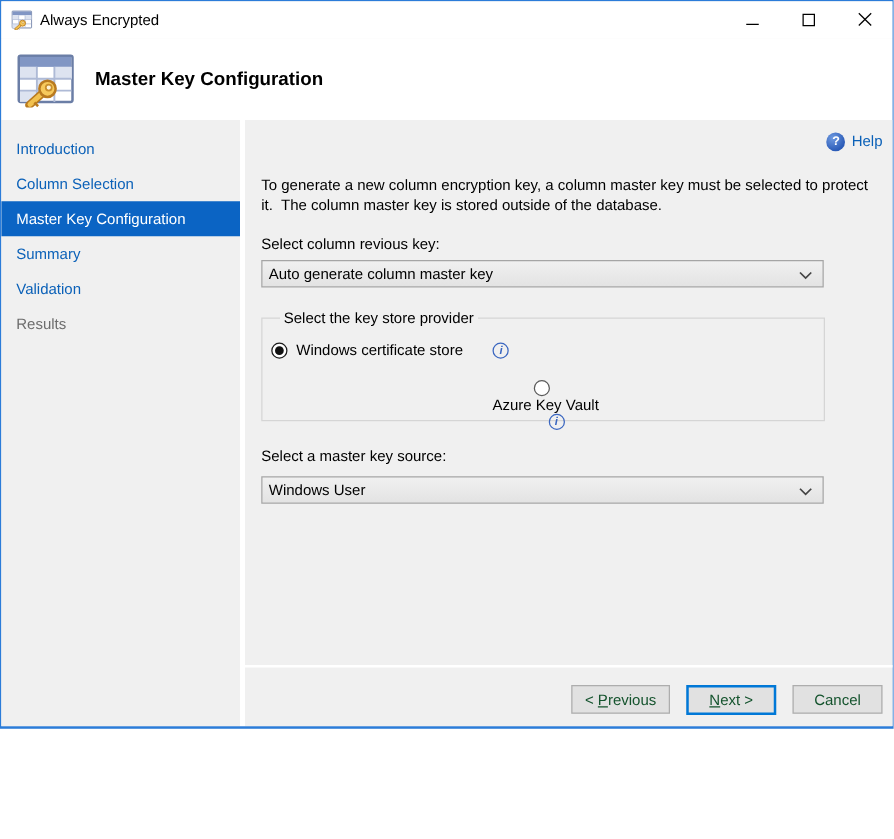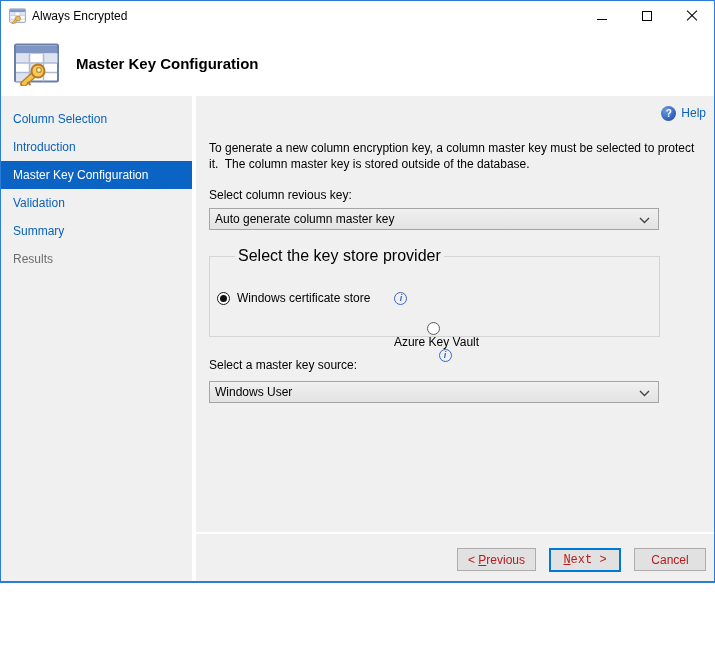--- a/index.html
+++ b/index.html
@@ -70,23 +70,23 @@
     border:1px solid #a5a5a5;
     display:flex; align-items:center; padding-left:5px; cursor:default;
     position:relative;
   }
   .combo .chev { position:absolute; right:8px; top:8px; }
 
   fieldset.groupbox {
     margin-top:17px; width:451px; height:90px;
     border:1px solid #d5d5d5; padding:6px 10px 0 7px;
   }
-  fieldset.groupbox legend { font-size:16px; padding:0 3px; margin-left:18px; }
-
-  .radio-row { display:flex; align-items:center; margin-top:19px; height:16px; }
+  fieldset.groupbox legend { font-size:12px; padding:0 3px; margin-left:7px; }
+
+  .radio-row { display:flex; align-items:center; margin-top:5px; height:16px; }
   .radio-row + .radio-row { margin-top:16px;flex-direction:column; }
   .radio {
     width:13px; height:13px; border-radius:50%; background:#ffffff;
     border:1px solid #5a5a5a; position:relative; flex:0 0 auto; cursor:pointer;
   }
   .radio.checked { border-color:#1a1a1a; }
   .radio.checked:after {
     content:""; position:absolute; left:2px; top:2px; width:7px; height:7px;
     border-radius:50%; background:#111;
   }
@@ -96,24 +96,24 @@
     color:#3a66c0; font-size:9px; font-style:italic; font-weight:bold;
     line-height:11px; text-align:center; margin-left:24px; flex:0 0 auto; cursor:pointer;
   }
 
   .hsep { position:absolute; left:0; right:0; bottom:47px; height:2px; background:#ffffff; }
 
   .btn-row { position:absolute; right:12px; bottom:9px; display:flex; gap:13px; }
   .btn {
     min-width:72px; height:23px; padding:0 10px;
     background:#e1e1e1; border:1px solid #adadad;
-    font-family:"Liberation Sans", sans-serif; font-size:12px; color:#b91c1c;
+    font-family:"Liberation Sans", sans-serif; font-size:12px; color:#14532d;
     cursor:pointer;
   }
-  .btn.default { border:2px solid #0078d7; height:24px;font-family:Liberation Mono, monospace; }
+  .btn.default { border:2px solid #0078d7; height:24px; }
 
   
   .tk-small { width:17px; height:16px; flex:0 0 auto; }
   .tk-large { width:47px; height:44px; flex:0 0 auto; }
 </style>
 </head>
 <body>
 
 <svg width="0" height="0" style="position:absolute">
   <defs>
@@ -163,25 +163,25 @@
   <div class="header">
     <svg class="tk-large" viewBox="0 0 46 44">
         <use href="#tablekey"></use>
       </svg>
     <span class="page-title">Master Key Configuration</span>
   </div>
 
   <div class="body">
 
     <div class="sidebar">
+      <div class="nav-item link">Introduction</div>
       <div class="nav-item link">Column Selection</div>
-      <div class="nav-item link">Introduction</div>
       <div class="nav-item selected">Master Key Configuration</div>
+      <div class="nav-item link">Summary</div>
       <div class="nav-item link">Validation</div>
-      <div class="nav-item link">Summary</div>
       <div class="nav-item disabled">Results</div>
     </div>
 
     <div class="vsep"></div>
 
     <div class="content">
 
       <div class="help-row">
         <span class="help-icon">?</span>
         <span class="help-link">Help</span>

